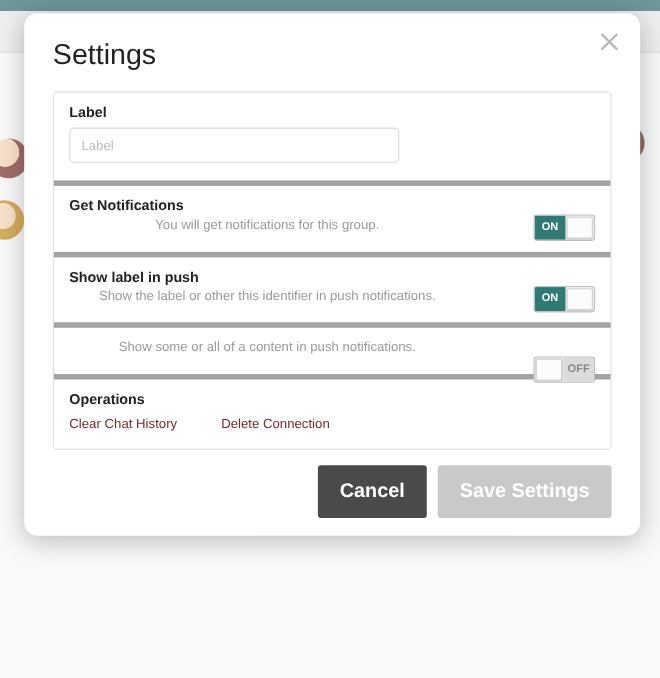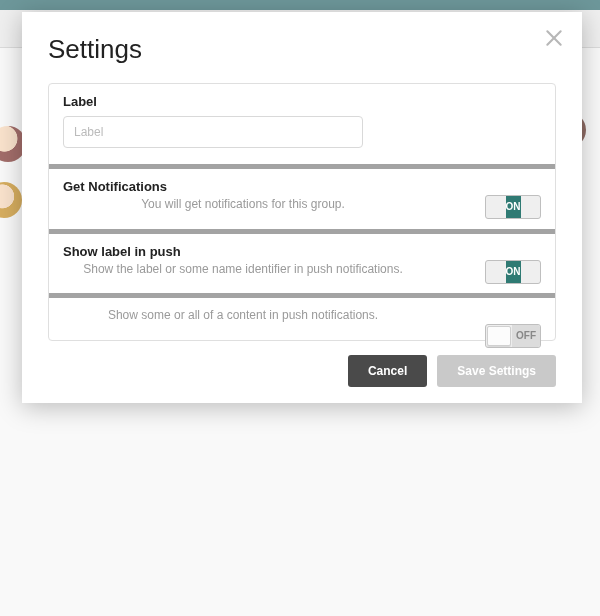--- a/index.html
+++ b/index.html
@@ -16,21 +16,21 @@
   .side-icon { position:absolute; right:28px; width:14px; height:14px; color:#8a8a8a; }
   .side-icon.gear { top:165px; }
   .side-icon.refresh { top:203px; }
 
   .overlay { position:absolute; inset:0; background:rgba(255,255,255,0.3); }
   .modal {
     position:absolute;
     left:22px; right:18px; top:12px;
     background:#ffffff;
     box-shadow:0 4px 24px rgba(0,0,0,0.25);
-    border-radius:0;
+    border-radius:12px;
     padding:22px 26px 16px 26px;
   }
   .close-x { position:absolute; top:16px; right:18px; width:20px; height:20px; cursor:pointer; color:#b7b7b7; }
   .close-x svg { width:20px; height:20px; display:block; }
 
   .modal-title { font-size:26px; font-weight:400; color:#222; margin-bottom:18px; }
   .subheader { font-size:14px; color:#3a3a3a; margin-bottom:6px; }
 
   .settings-box { border:1px solid #dfdfdf; border-radius:4px; }
   .section { padding:10px 14px 16px 14px; border-bottom:5px solid #a3a3a3; position:relative; }
@@ -47,29 +47,29 @@
     position:absolute; right:14px; top:26px;
     width:56px; height:24px; border:1px solid #bfbfbf; border-radius:3px;
     background:#efefef; display:flex; align-items:center; cursor:pointer; overflow:hidden;
     font-size:10px; font-weight:bold;
   }
   .toggle .tag { flex:1; text-align:center; }
   .toggle .knob { width:24px; height:20px; margin:1px; background:#fcfcfc; border:1px solid #d0d0d0; border-radius:2px; box-shadow:0 1px 1px rgba(0,0,0,0.1); }
   .toggle.on { }
   .toggle.on .tag { background:#2f7a73; color:#fff; line-height:22px; }
   .toggle.off .tag { background:#dcdcdc; color:#888; line-height:22px; }
-  .toggle.on { flex-direction:column; }
+  .toggle.on { }
   .toggle.off { flex-direction:row-reverse; }
 
   .ops-title { font-size:13px; font-weight:bold; color:#222; margin-bottom:8px; }
   .op-links { display:flex; gap:40px; }
   .op-link { font-size:12px; color:#7a2730; cursor:pointer; }
 
   .modal-actions { display:flex; justify-content:flex-end; gap:10px; margin-top:14px; }
-  .btn { height:32px; padding:0 20px; border:none; border-radius:3px; font-size:12px; font-weight:600; cursor:pointer; }
+  .btn { height:48px; padding:0 20px; border:none; border-radius:3px; font-size:18px; font-weight:600; cursor:pointer; }
   .btn-cancel { background:#4a4a4a; color:#fff; }
   .btn-save { background:#c9c9c9; color:#fff; }
 </style>
 </head>
 <body>
 
 <div class="bg-topbar"></div>
 <div class="bg-contentbar"></div>
 <div class="bg-main"></div>
 <div class="avatar a1"></div>
@@ -109,35 +109,42 @@
       <div class="section-title">Get Notifications</div>
       <div class="section-desc">You will get notifications for this group.</div>
       <div class="toggle on">
         <div class="tag">ON</div>
         <div class="knob"></div>
       </div>
     </div>
 
     <div class="section">
       <div class="section-title">Show label in push</div>
-      <div class="section-desc">Show the label or some name identifier in push notifications.</div>
+      <div class="section-desc">Show the label or other this identifier in push notifications.</div>
       <div class="toggle on">
         <div class="tag">ON</div>
         <div class="knob"></div>
       </div>
     </div>
 
     <div class="section">
       <div class="section-desc">Show some or all of a content in push notifications.</div>
       <div class="toggle off">
         <div class="tag">OFF</div>
         <div class="knob"></div>
       </div>
     </div>
 
+    <div class="section">
+      <div class="ops-title">Operations</div>
+      <div class="op-links">
+        <span class="op-link">Clear Chat History</span>
+        <span class="op-link">Delete Connection</span>
+      </div>
+    </div>
 
   </div>
 
   <div class="modal-actions">
     <button class="btn btn-cancel">Cancel</button>
     <button class="btn btn-save">Save Settings</button>
   </div>
 </div>
 
 </body></html>

